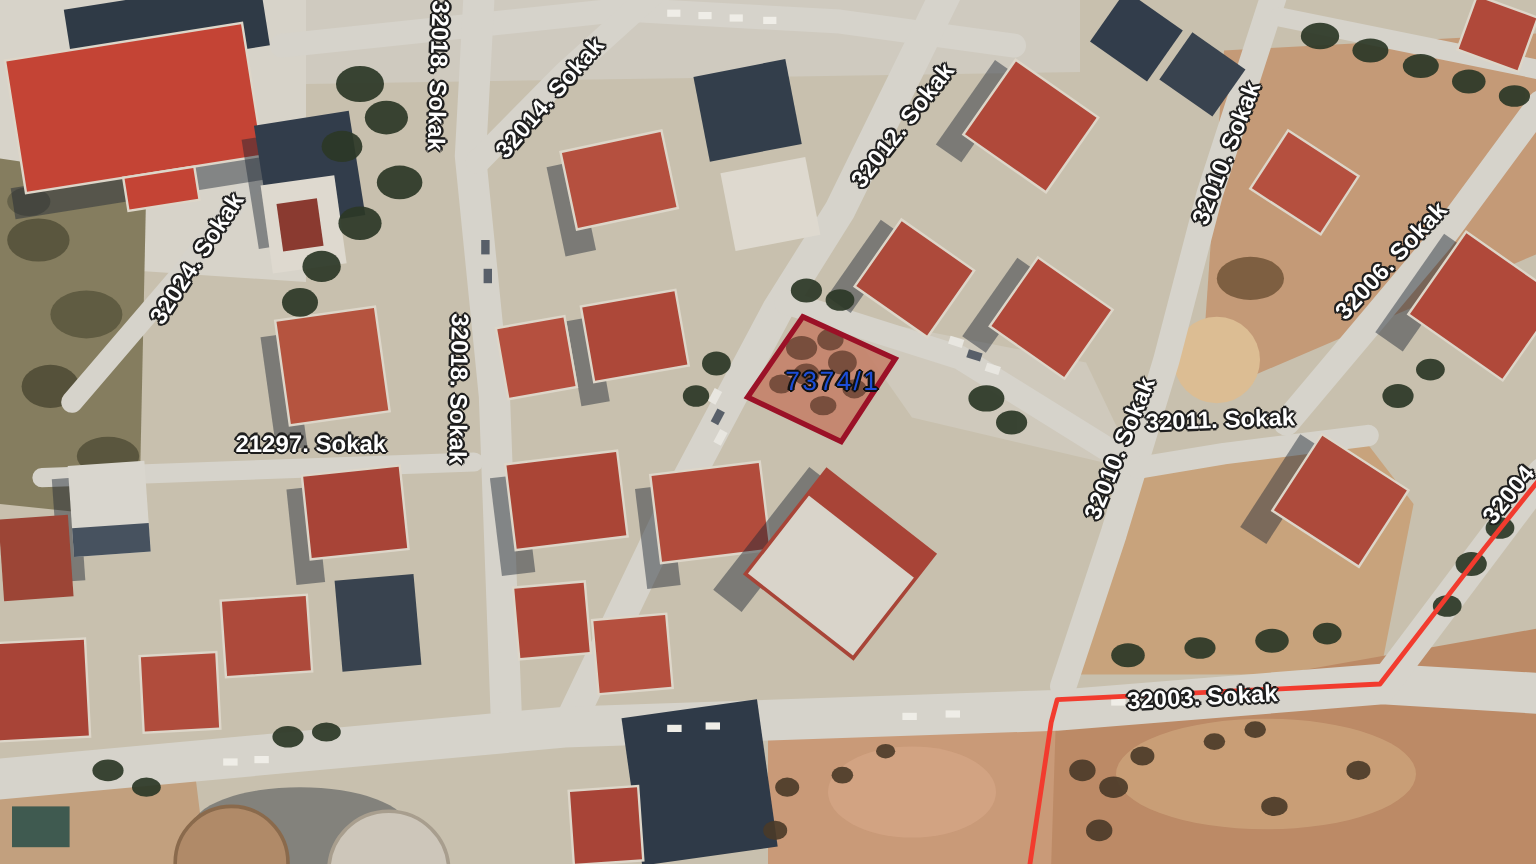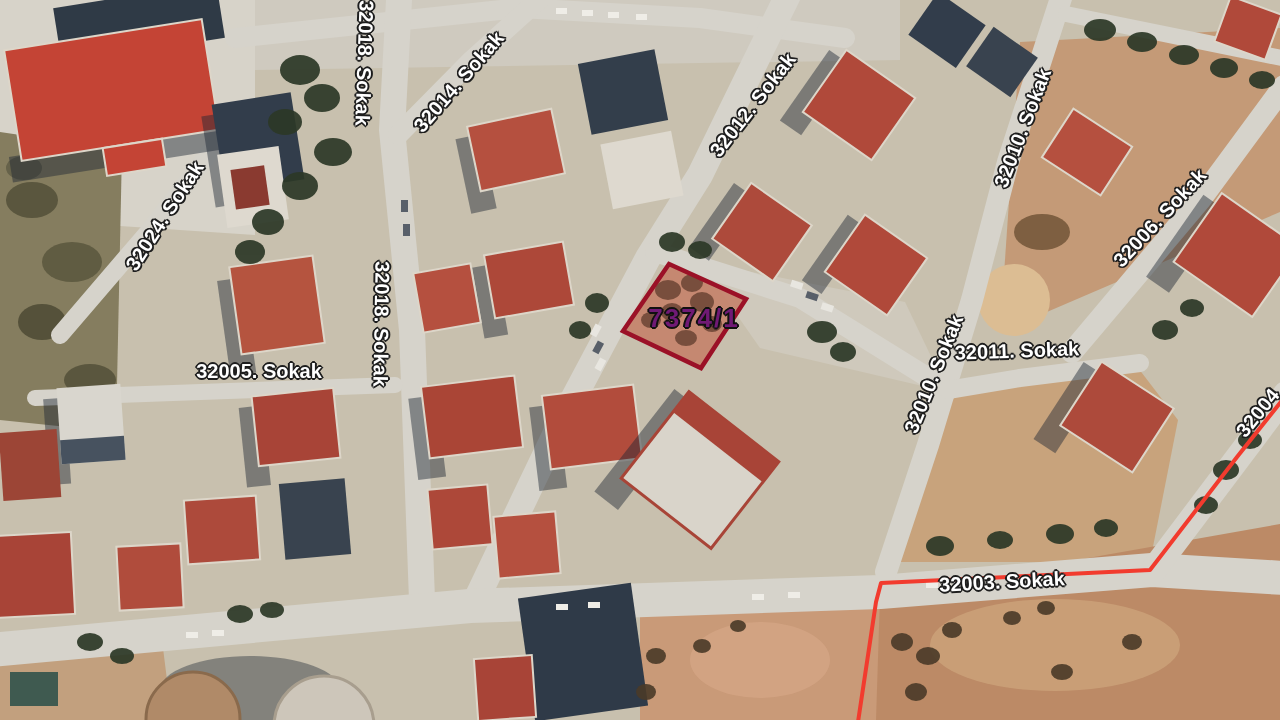--- a/index.html
+++ b/index.html
@@ -9,21 +9,21 @@
   .street-label{
     position:absolute;white-space:nowrap;
     transform:translate(-50%,-50%) rotate(var(--r,0deg));
     font-weight:700;font-size:20px;letter-spacing:0px;color:#fff;
     text-shadow:-2px 0 0 #1e1e1e,2px 0 0 #1e1e1e,0 -2px 0 #1e1e1e,0 2px 0 #1e1e1e,
       -1px -1px 0 #1e1e1e,1px -1px 0 #1e1e1e,-1px 1px 0 #1e1e1e,1px 1px 0 #1e1e1e;
   }
   .parcel-label{
     position:absolute;white-space:nowrap;
     transform:translate(-50%,-50%);
-    font-weight:700;font-size:26px;letter-spacing:2px;color:#701a75;
+    font-weight:400;font-size:22px;letter-spacing:2px;color:#1d4ed8;
     text-shadow:-2px 0 0 #111,2px 0 0 #111,0 -2px 0 #111,0 2px 0 #111,
       -1px -1px 0 #111,1px -1px 0 #111,-1px 1px 0 #111,1px 1px 0 #111;
   }
 </style>
 </head>
 <body>
 
 <div id="viewport">
   <svg width="1280" height="720" viewBox="0 0 1280 720">
 
@@ -291,20 +291,20 @@
     <polyline points="858,722 876,602 881,583 1150,570 1237,457 1284,398" fill="none" stroke-width="4" stroke-linejoin="round" stroke-linecap="round" stroke="#f23b2e"></polyline>
   </svg>
 
   <div class="street-label" style="left:364px;top:63px;--r:92deg">32018. Sokak</div>
   <div class="street-label" style="left:459px;top:82px;--r:-49deg">32014. Sokak</div>
   <div class="street-label" style="left:753px;top:105px;--r:-52deg">32012. Sokak</div>
   <div class="street-label" style="left:1023px;top:128px;--r:-69deg">32010. Sokak</div>
   <div class="street-label" style="left:1160px;top:218px;--r:-47deg">32006. Sokak</div>
   <div class="street-label" style="left:165px;top:216px;--r:-57deg">32024. Sokak</div>
   <div class="street-label" style="left:381px;top:324px;--r:91deg">32018. Sokak</div>
-  <div class="street-label" style="left:259px;top:371px;--r:0deg">32005. Sokak</div>
+  <div class="street-label" style="left:259px;top:371px;--r:0deg">21297. Sokak</div>
   <div class="street-label" style="left:1017px;top:351px;--r:-2deg">32011. Sokak</div>
   <div class="street-label" style="left:934px;top:374px;--r:-68deg">32010. Sokak</div>
   <div class="street-label" style="left:1002px;top:582px;--r:-3deg">32003. Sokak</div>
   <div class="street-label" style="left:1258px;top:413px;--r:-51deg">32004</div>
 
   <div class="parcel-label" style="left:694px;top:318px">7374/1</div>
 </div>
 
 </body></html>

